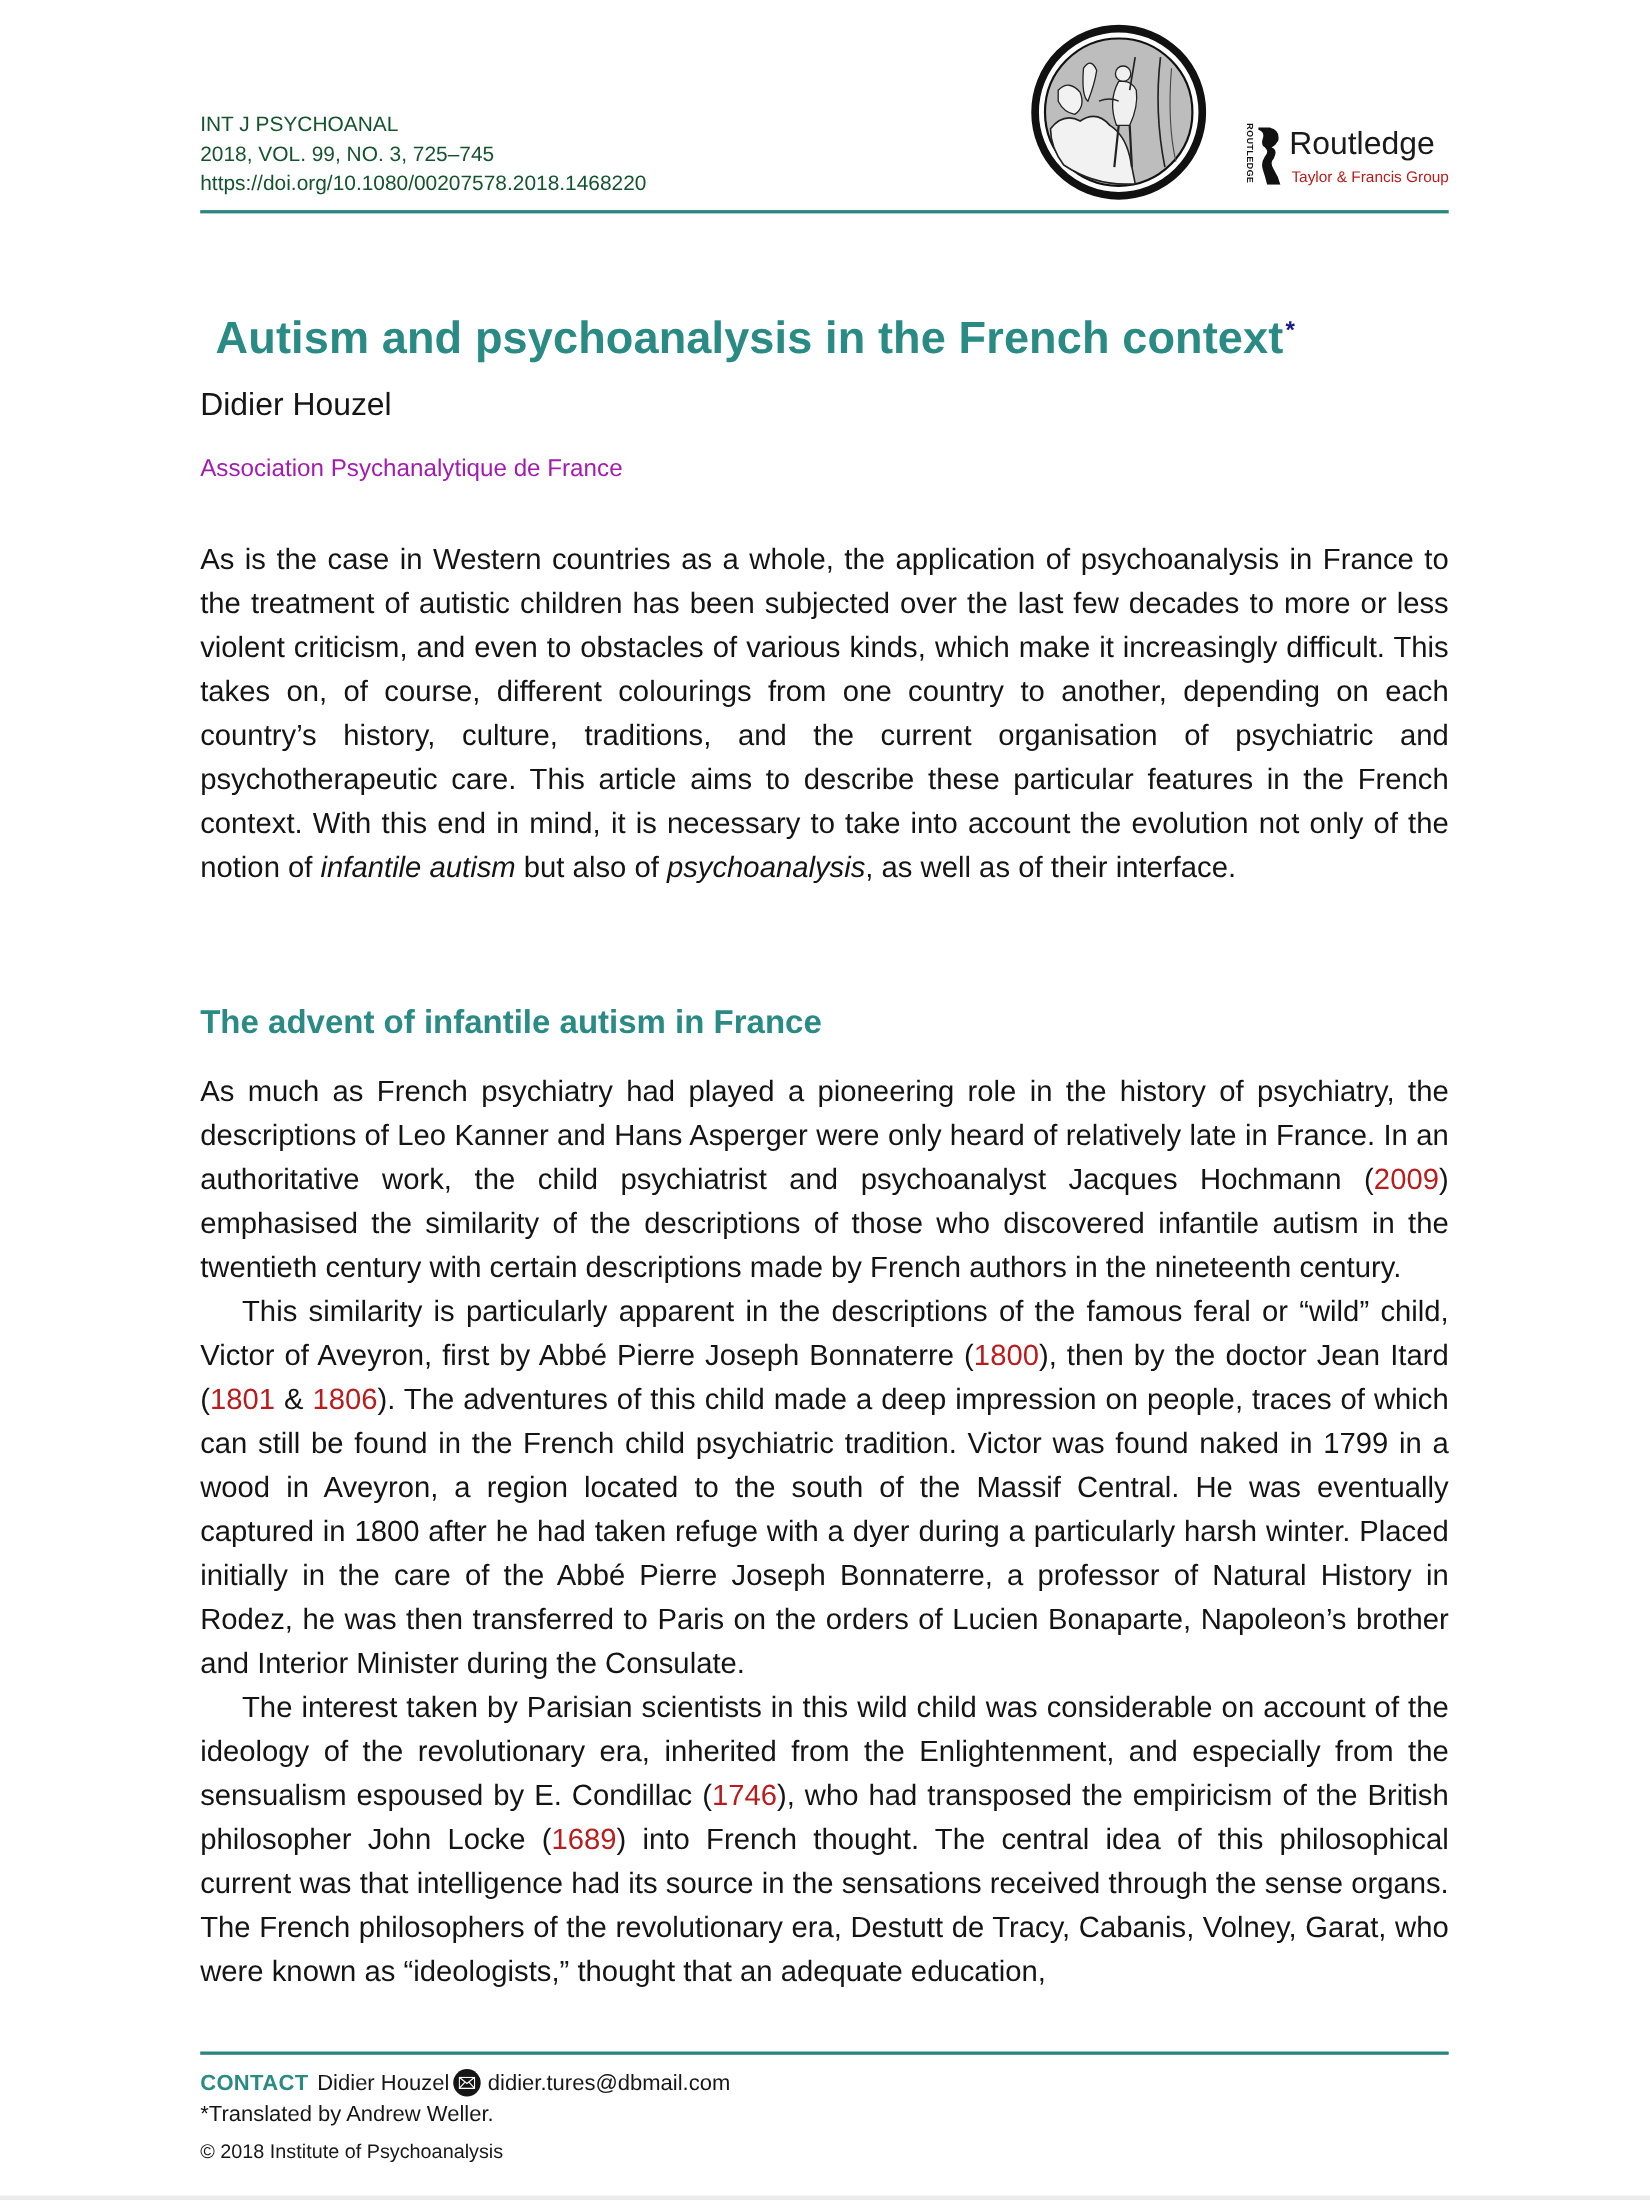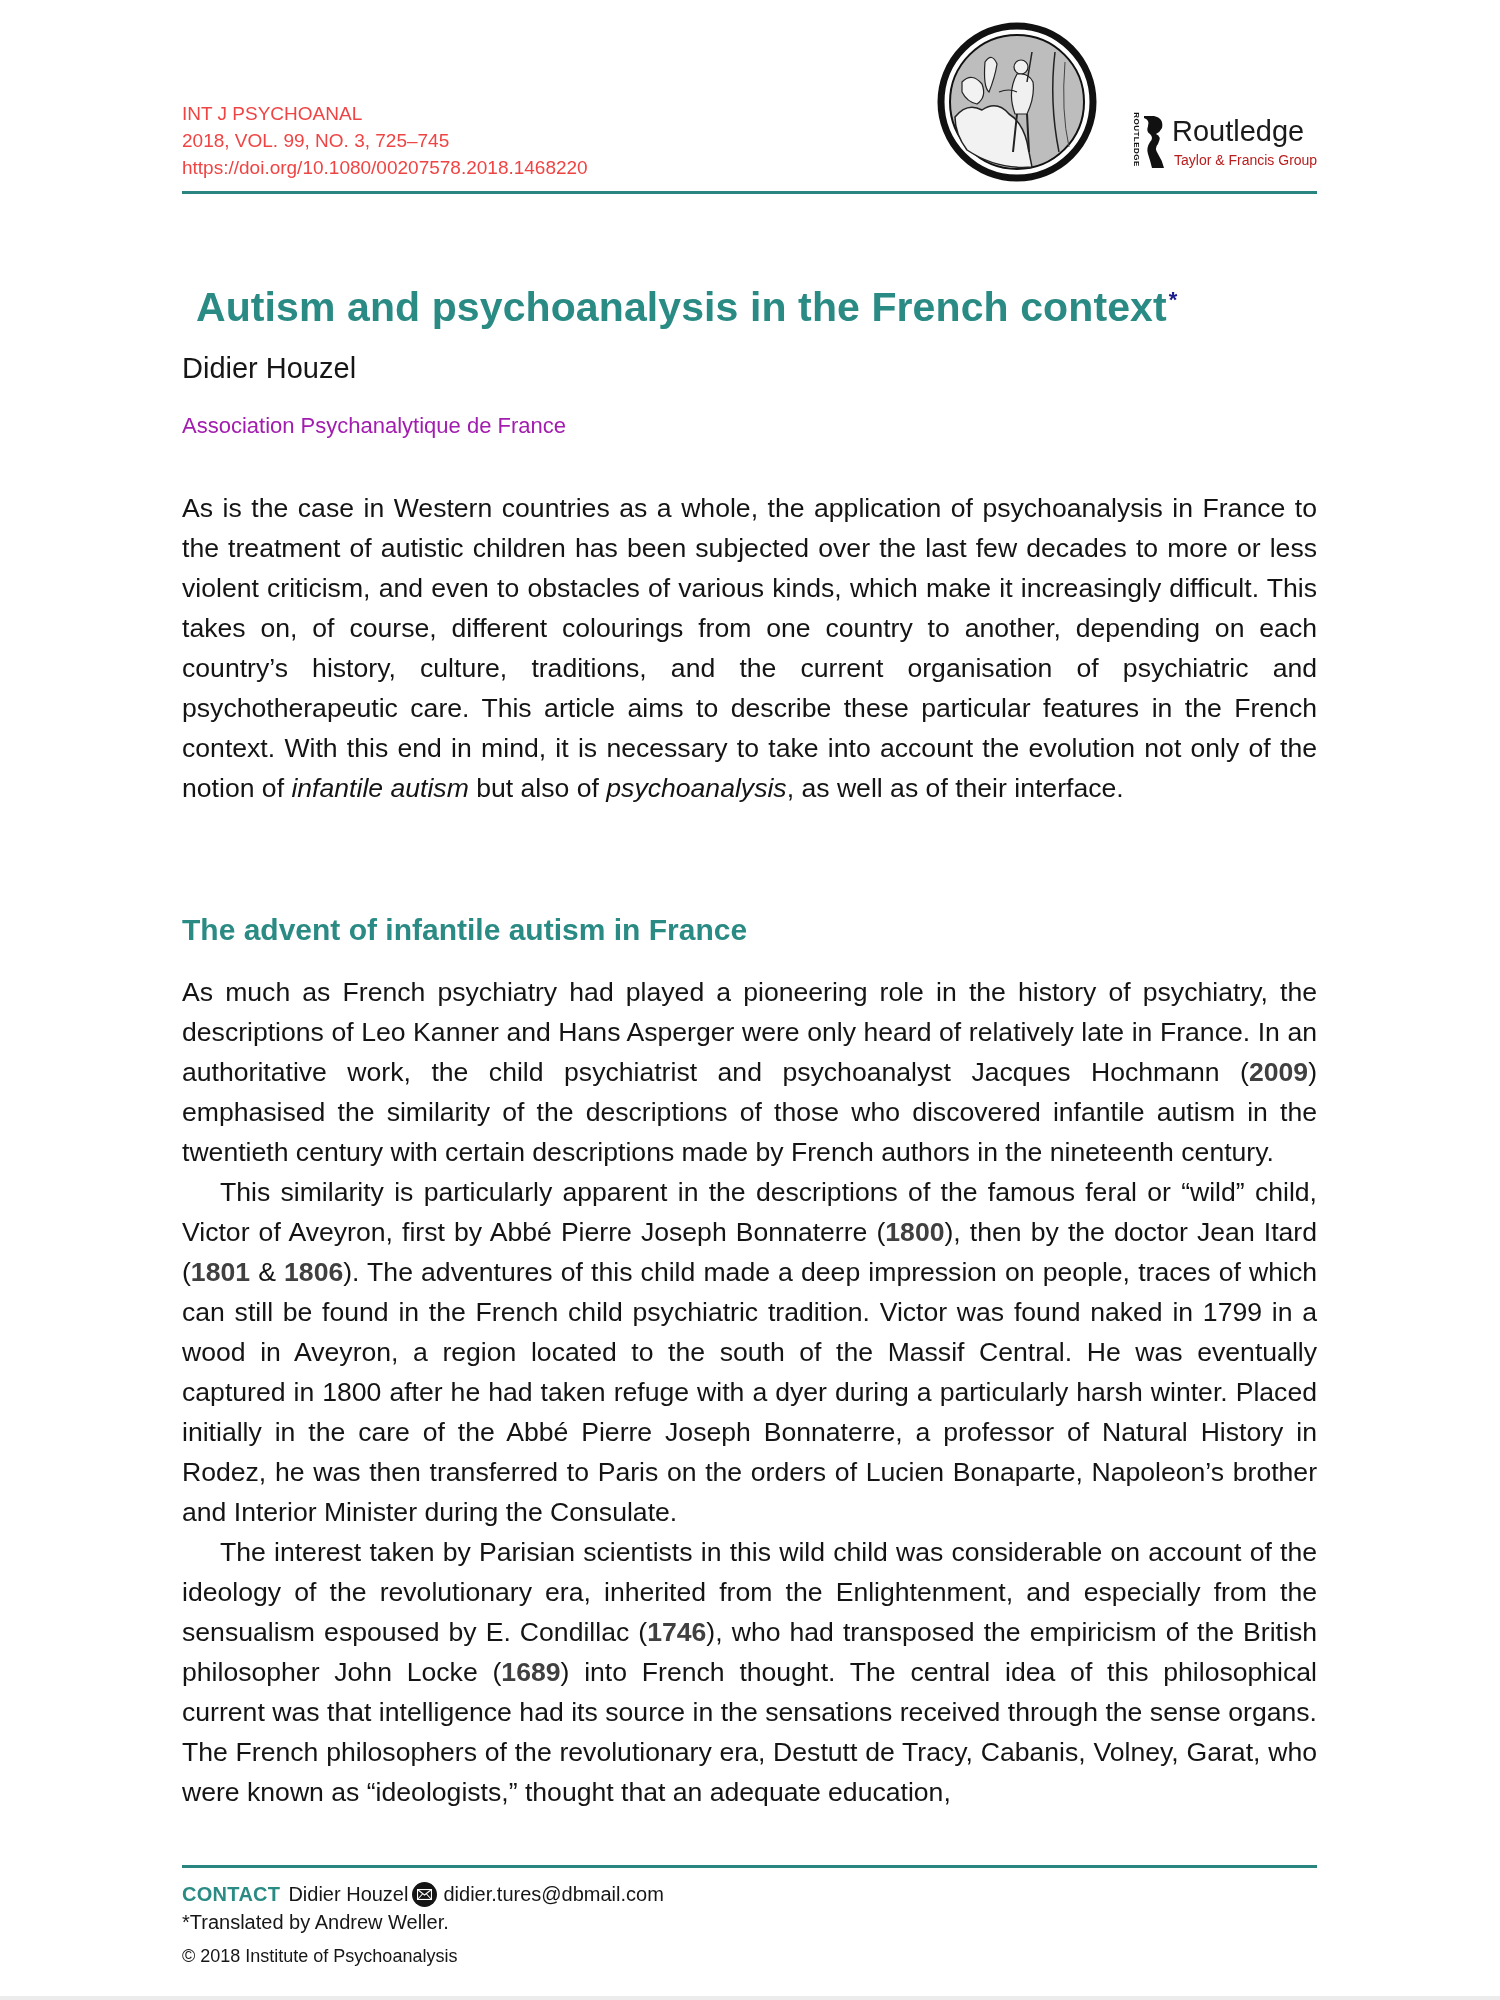--- a/index.html
+++ b/index.html
@@ -1,21 +1,21 @@
 <!DOCTYPE html>
 <html><head>
 <meta charset="utf-8">
 <style>
   html, body { margin: 0; padding: 0; }
   body {
     width: 1500px; height: 2000px; background: #ffffff; position: relative; overflow: hidden;
     font-family: "Liberation Sans", "DejaVu Sans", sans-serif; color: #161616;
   }
   .page-bottom-band { position: absolute; left: 0; top: 1996px; width: 1500px; height: 4px; background: #ececec; }
-  .header-meta { position: absolute; left: 182px; top: 100px; font-size: 19px; line-height: 27px; color: #ef4444; }
+  .header-meta { position: absolute; left: 182px; top: 100px; font-size: 19px; line-height: 27px; color: #14532d; }
   .header-meta div { white-space: nowrap; }
   .journal-seal { position: absolute; left: 937px; top: 22px; width: 160px; height: 160px; }
   .publisher { position: absolute; left: 1128px; top: 112px; width: 200px; height: 60px; }
   .pub-spine { position: absolute; left: 0; top: 4px; width: 14px; height: 52px; }
   .pub-spine span { position: absolute; left: -19px; top: 19px; transform: rotate(90deg); font-size: 8px; font-weight: bold; letter-spacing: 0.5px; white-space: nowrap; color: #111; }
   .pub-r { position: absolute; left: 14px; top: 2px; width: 24px; height: 54px; }
   .pub-name { position: absolute; left: 44px; top: 3px; font-size: 29px; line-height: 32px; color: #1a1a1a; white-space: nowrap; }
   .pub-group { position: absolute; left: 46px; top: 40px; font-size: 14px; line-height: 16px; color: #b91c1c; white-space: nowrap; }
   .rule { position: absolute; left: 182px; width: 1135px; height: 3px; background: #2a8580; }
   .rule.top { top: 191px; }
@@ -23,21 +23,21 @@
   .title { position: absolute; left: 196px; top: 282px; font-size: 41px; line-height: 50px; font-weight: bold; color: #2a8a84; white-space: nowrap; letter-spacing: 0.1px; }
   .title sup { font-size: 22px; color: #1a1a8c; position: relative; top: -14px; vertical-align: baseline; margin-left: 2px; }
   .author { position: absolute; left: 182px; top: 350px; font-size: 29px; line-height: 36px; color: #161616; white-space: nowrap; }
   .affiliation { position: absolute; left: 182px; top: 412px; font-size: 22px; line-height: 28px; color: #a21caf; white-space: nowrap; }
   .body-block { position: absolute; left: 182px; width: 1135px; font-size: 26.6px; line-height: 40px; text-align: justify; color: #141414; }
   .body-block p { margin: 0; }
   .body-block p.indent { text-indent: 38px; }
   .abstract { top: 488px; }
   .section-heading { position: absolute; left: 182px; top: 910px; font-size: 30px; line-height: 40px; font-weight: bold; color: #2a8a84; white-space: nowrap; }
   .main-body { top: 972px; }
-  .ref-link { color: #404040; text-decoration: none; font-weight: bold; }
+  .ref-link { color: #b91c1c; text-decoration: none; }
   .footer { position: absolute; left: 182px; top: 1880px; font-size: 20px; color: #161616; }
   .footer-line { white-space: nowrap; line-height: 28px; }
   .contact-label { color: #2a8a84; font-weight: bold; margin-right: 8px; letter-spacing: 0.3px; }
   .mail-icon { display: inline-block; width: 25px; height: 25px; border-radius: 50%; background: #151515; vertical-align: -6px; margin: 0 6px 0 4px; position: relative; }
   .mail-icon svg { position: absolute; left: 5px; top: 7px; }
   .footer .copyright { margin-top: 6px; font-size: 18px; }
 </style>
 </head>
 <body>
 

